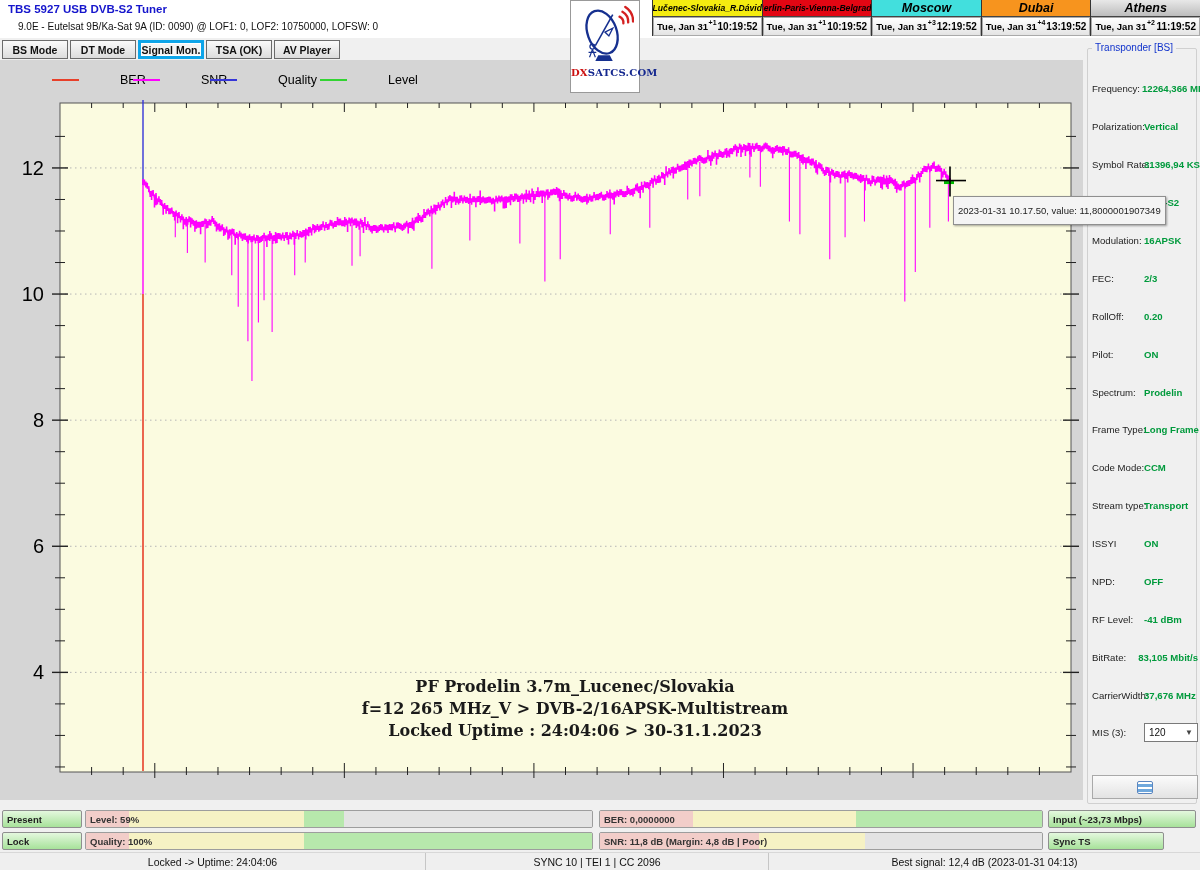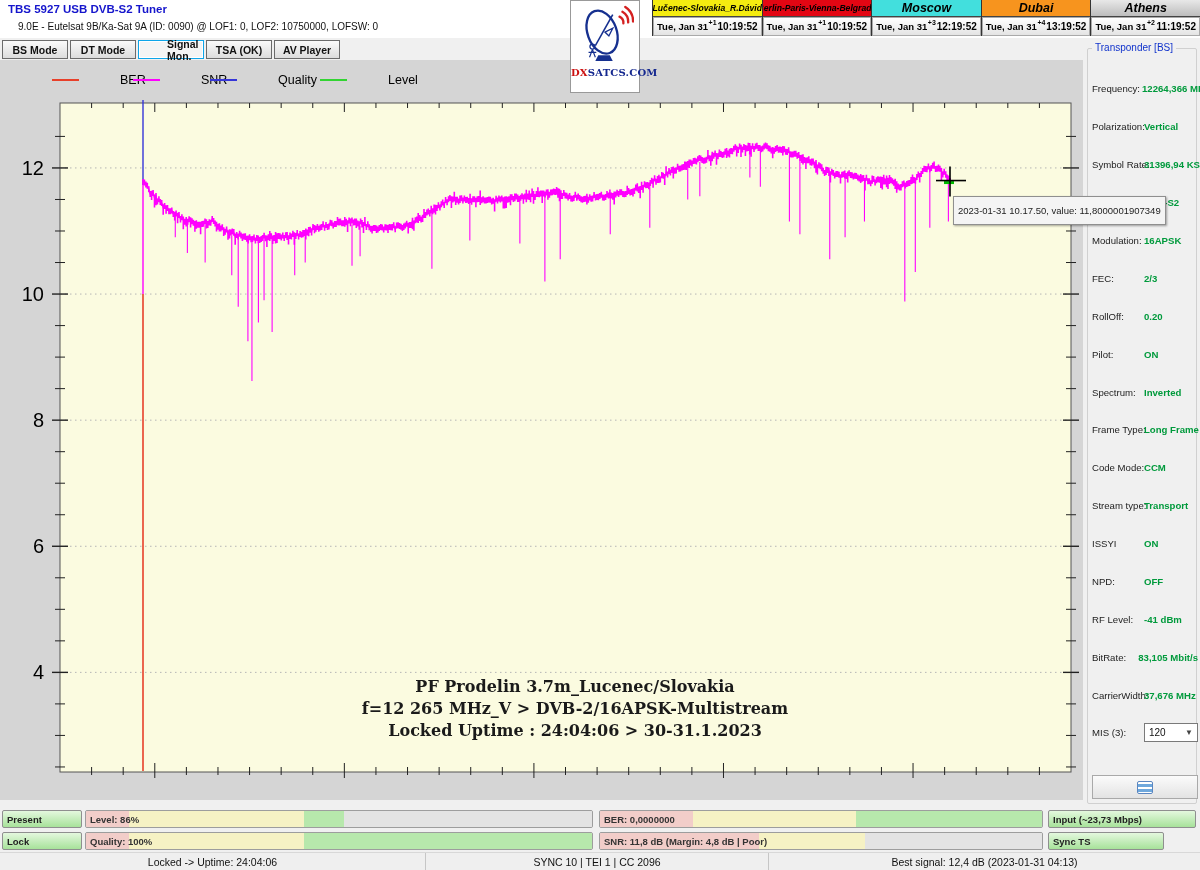--- a/index.html
+++ b/index.html
@@ -30,21 +30,21 @@
   .logo svg { display:block; margin:2px auto 0; }
   .logo-text { font-family:"DejaVu Serif", serif; font-weight:bold; font-size:10px; letter-spacing:0.2px; }
   .logo-text .dx { color:#cc1111; }
   .logo-text .rest { color:#15288f; }
 
   
   #tabs { position:absolute; left:2px; top:40px; height:20px; display:flex; gap:2px; }
   .tab { width:66px; height:19px; font-size:10.5px; font-weight:bold; color:#111;
          background:linear-gradient(#fafafa,#dcdcdc); border:1px solid #6b6b6b;
          display:flex; align-items:center; justify-content:center; cursor:default; }
-  .tab.active { background:#f4f4f4; border:1px solid #0ea5e9; box-shadow:inset 0 0 0 1px #fff;padding-left:28px; }
+  .tab.active { background:#f4f4f4; border:3px solid #0ea5e9; box-shadow:inset 0 0 0 1px #fff; }
 
   
   .chart-panel { position:absolute; left:0; top:60px; width:1083px; height:740px; background:#d5d5d5; }
   #legend { position:absolute; left:0; top:12px; height:16px; }
   .leg-item { position:absolute; top:0; height:16px; display:flex; align-items:center;gap:32px; }
   .leg-line { width:27px; height:2px; margin-right:9px; }
   .leg-label { font-size:12.5px; color:#000; }
   #plot { position:absolute; left:0; top:0; }
   .annotation { position:absolute; left:240px; top:616px; width:670px; text-align:center;
                 font-family:"DejaVu Serif", serif; font-weight:bold; font-size:16px;
@@ -384,21 +384,21 @@
           <div class="side-row">
             <div class="side-label">RollOff:</div>
             <div class="side-value">0.20</div>
           </div>
           <div class="side-row">
             <div class="side-label">Pilot:</div>
             <div class="side-value">ON</div>
           </div>
           <div class="side-row">
             <div class="side-label">Spectrum:</div>
-            <div class="side-value">Inverted</div>
+            <div class="side-value">Prodelin</div>
           </div>
           <div class="side-row">
             <div class="side-label">Frame Type:</div>
             <div class="side-value">Long Frame</div>
           </div>
           <div class="side-row">
             <div class="side-label">Code Mode:</div>
             <div class="side-value">CCM</div>
           </div>
           <div class="side-row">
@@ -441,21 +441,21 @@
 
   <div id="bars">
       <div class="badge" style="left: 2px; top: 810px; width: 80px;">Present</div>
       <div class="pbar" style="left: 85px; top: 810px; width: 508px;">
         <div class="segs">
           <div class="seg" style="background: rgb(242, 205, 201); width: 8.5%;"></div>
           <div class="seg" style="background: rgb(246, 242, 196); width: 34.5%;"></div>
           <div class="seg" style="background: rgb(183, 232, 172); width: 8%;"></div>
           <div class="seg" style="background: rgb(227, 227, 227); width: 49%;"></div>
         </div>
-        <div class="bar-text">Level: 86%</div>
+        <div class="bar-text">Level: 59%</div>
       </div>
       <div class="pbar" style="left: 599px; top: 810px; width: 444px;">
         <div class="segs">
           <div class="seg" style="background: rgb(242, 205, 201); width: 21%;"></div>
           <div class="seg" style="background: rgb(246, 242, 196); width: 37%;"></div>
           <div class="seg" style="background: rgb(183, 232, 172); width: 42%;"></div>
         </div>
         <div class="bar-text">BER: 0,0000000</div>
       </div>
       <div class="badge" style="left: 1048px; top: 810px; width: 148px;">Input (~23,73 Mbps)</div>

